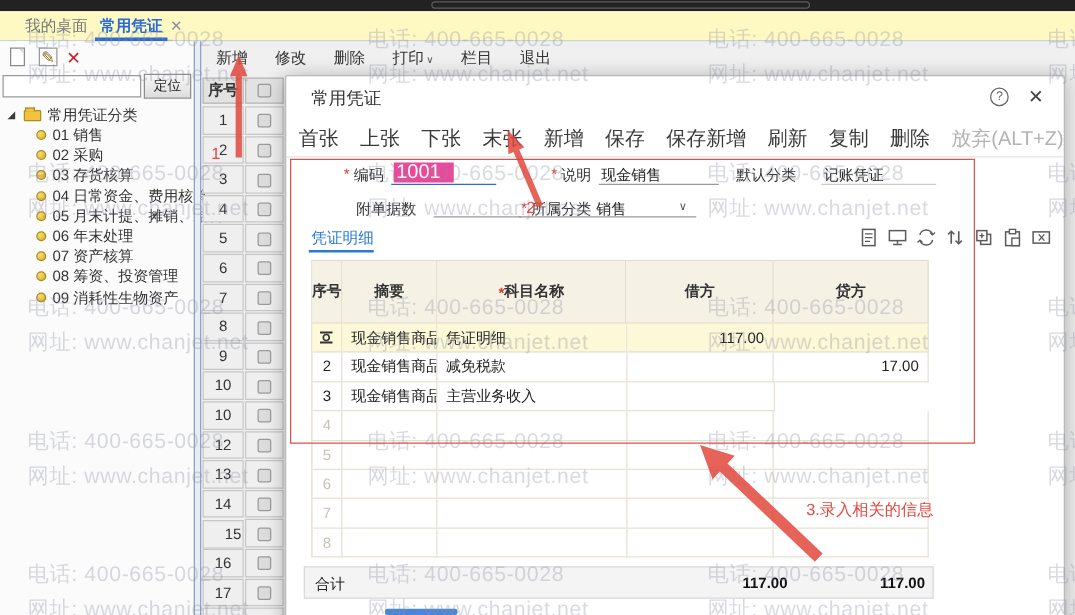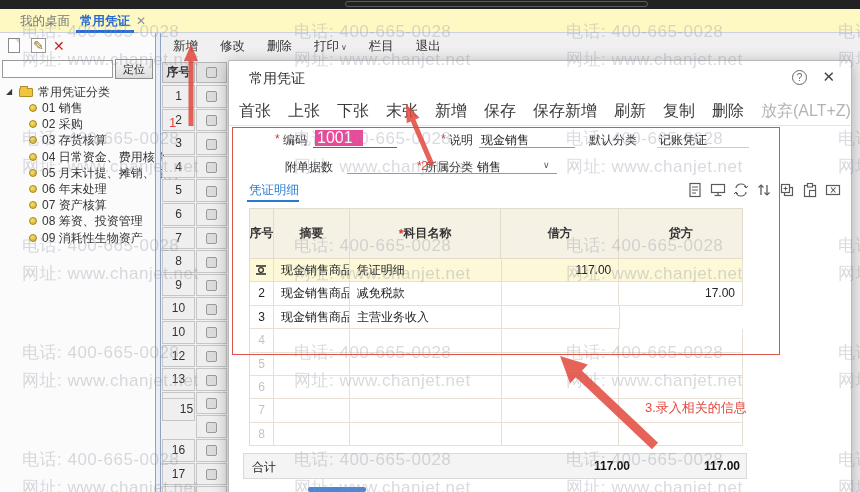--- a/index.html
+++ b/index.html
@@ -224,21 +224,21 @@
       <div class="ng-cell " style="top: 235.4px; left: 0px; width: 33px; height: 22.6px; line-height: 20.6px;">10</div>
       <div class="ng-cell " style="top: 235.4px; left: 34px; width: 31px; height: 22.6px; line-height: 20.6px;"><span class="ng-chk"></span></div>
       <div class="ng-cell " style="top: 259px; left: 0px; width: 33px; height: 22.6px; line-height: 20.6px;">10</div>
       <div class="ng-cell " style="top: 259px; left: 34px; width: 31px; height: 22.6px; line-height: 20.6px;"><span class="ng-chk"></span></div>
       <div class="ng-cell " style="top: 282.6px; left: 0px; width: 33px; height: 22.6px; line-height: 20.6px;">12</div>
       <div class="ng-cell " style="top: 282.6px; left: 34px; width: 31px; height: 22.6px; line-height: 20.6px;"><span class="ng-chk"></span></div>
       <div class="ng-cell " style="top: 306.2px; left: 0px; width: 33px; height: 22.6px; line-height: 20.6px;">13</div>
       <div class="ng-cell " style="top: 306.2px; left: 34px; width: 31px; height: 22.6px; line-height: 20.6px;"><span class="ng-chk"></span></div>
       <div class="ng-cell " style="top: 329.8px; left: 0px; width: 33px; height: 22.6px; line-height: 20.6px;">14</div>
       <div class="ng-cell " style="top: 329.8px; left: 34px; width: 31px; height: 22.6px; line-height: 20.6px;"><span class="ng-chk"></span></div>
-      <div class="ng-cell " style="top: 336px; left: 0px; width: 33px; height: 22.6px; line-height: 20.6px; padding-left: 16px;">15</div>
+      <div class="ng-cell " style="top: 354px; left: 0px; width: 33px; height: 22.6px; line-height: 20.6px; padding-left: 16px;">15</div>
       <div class="ng-cell " style="top: 353.4px; left: 34px; width: 31px; height: 22.6px; line-height: 20.6px;"><span class="ng-chk"></span></div>
       <div class="ng-cell " style="top: 377px; left: 0px; width: 33px; height: 22.6px; line-height: 20.6px;">16</div>
       <div class="ng-cell " style="top: 377px; left: 34px; width: 31px; height: 22.6px; line-height: 20.6px;"><span class="ng-chk"></span></div>
       <div class="ng-cell " style="top: 400.6px; left: 0px; width: 33px; height: 22.6px; line-height: 20.6px;">17</div>
       <div class="ng-cell " style="top: 400.6px; left: 34px; width: 31px; height: 22.6px; line-height: 20.6px;"><span class="ng-chk"></span></div>
       <div class="ng-cell " style="top: 424.2px; left: 0px; width: 33px; height: 22.6px; line-height: 20.6px;">18</div>
       <div class="ng-cell " style="top: 424.2px; left: 34px; width: 31px; height: 22.6px; line-height: 20.6px;"></div>
     </div>
 
   <div id="dialog">

